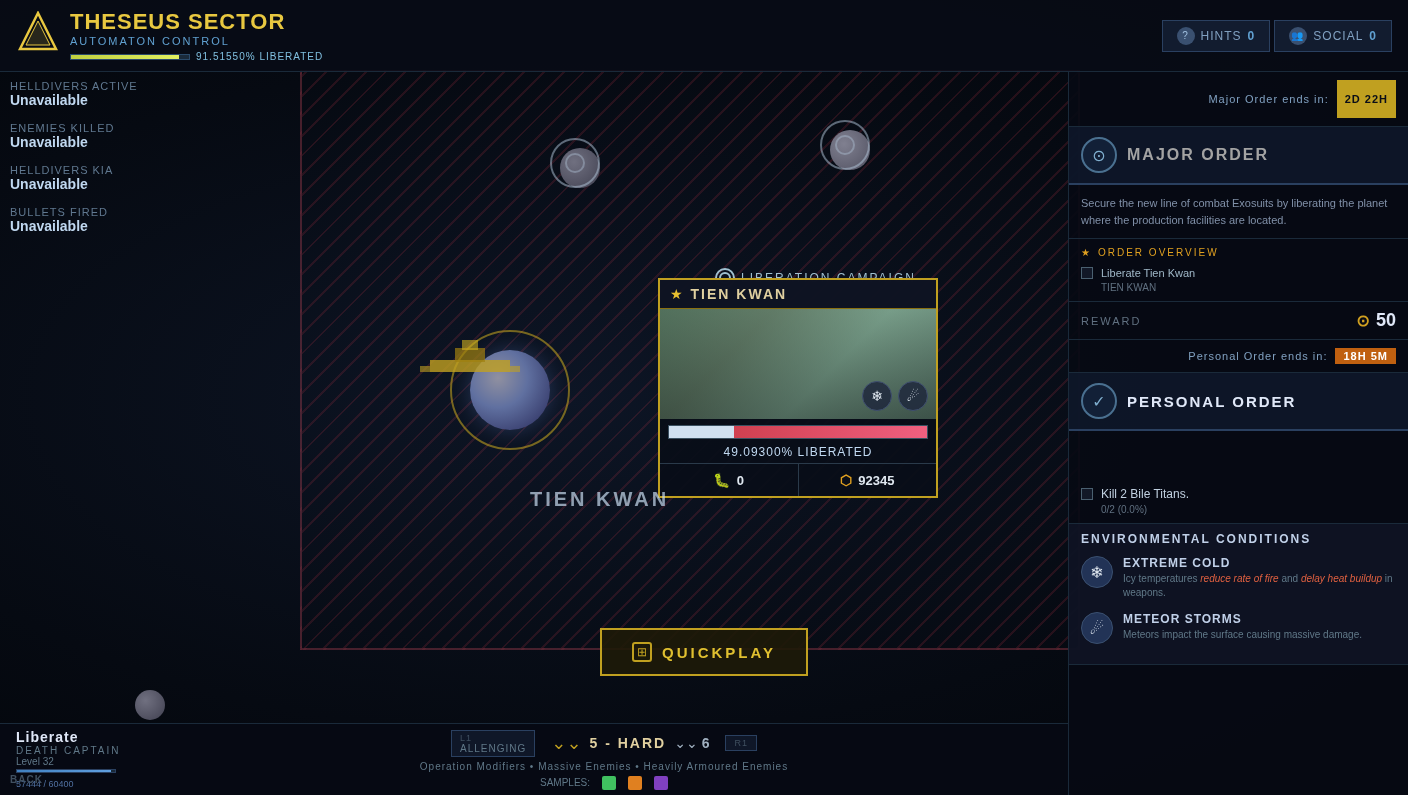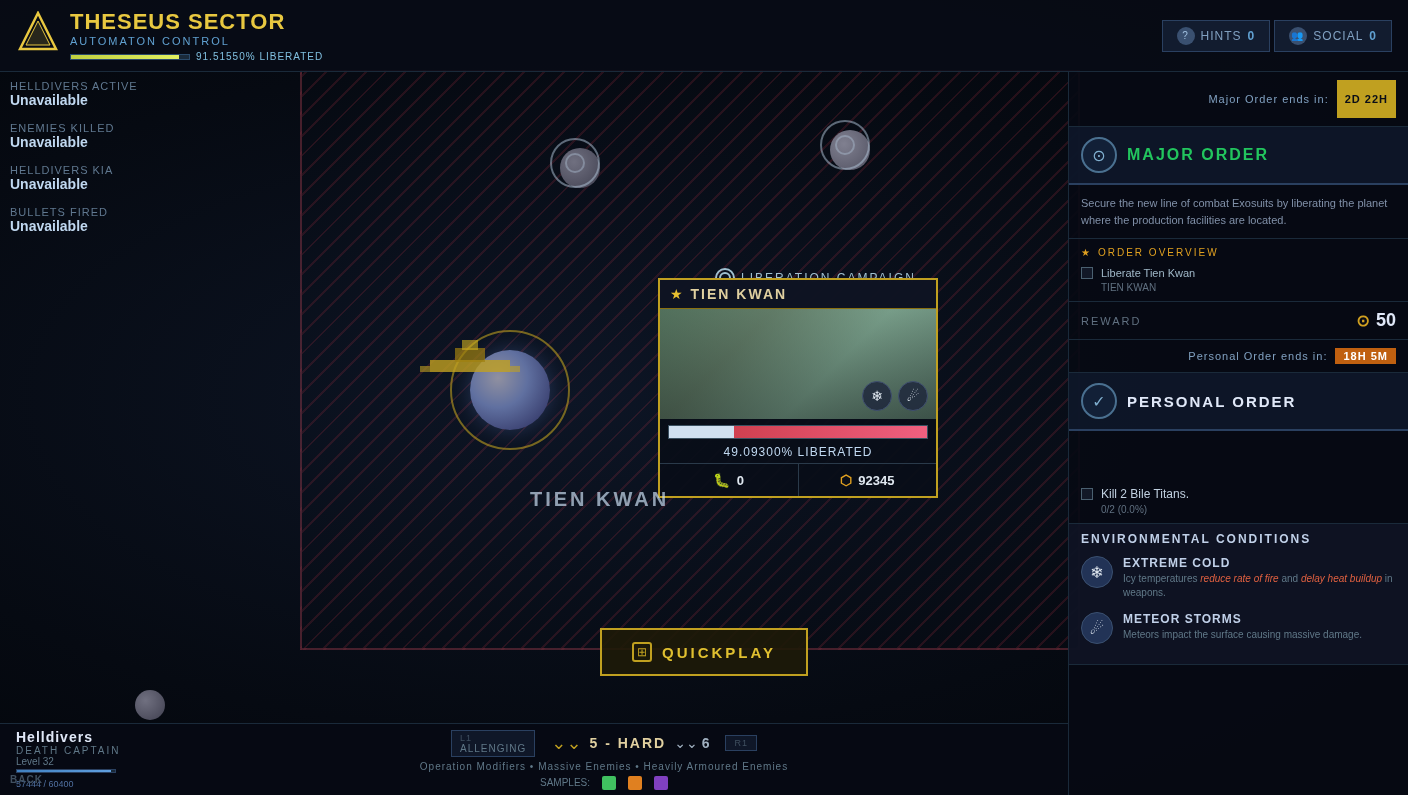--- a/index.html
+++ b/index.html
@@ -436,21 +436,21 @@
       display: flex;
       align-items: center;
       justify-content: center;
       font-size: 16px;
       color: #80b0d0;
     }
 
     .order-title {
       font-size: 16px;
       font-weight: bold;
-      color: #22c55e;
+      color: #a3a3a3;
       letter-spacing: 2px;
       text-transform: uppercase;
     }
 
     .order-desc {
       padding: 10px 12px;
       font-size: 11px;
       color: #8090a8;
       line-height: 1.5;
       border-bottom: 1px solid #1a2a3a;
@@ -1132,21 +1132,21 @@
         <div class="env-text-block">
           <div class="env-condition-name">METEOR STORMS</div>
           <div class="env-condition-desc">Meteors impact the surface causing massive damage.</div>
         </div>
       </div>
     </div>
   </div>
 
   <div class="bottom-bar">
     <div class="player-info">
-      <span class="player-name">Helldivers</span>
+      <span class="player-name">Liberate</span>
       <span class="player-rank">DEATH CAPTAIN</span>
       <span class="player-level">Level 32</span>
       <div class="xp-bar-container">
         <div class="xp-bar">
           <div class="xp-bar-fill"></div>
         </div>
         <span class="xp-text">57444 / 60400</span>
       </div>
     </div>
 

